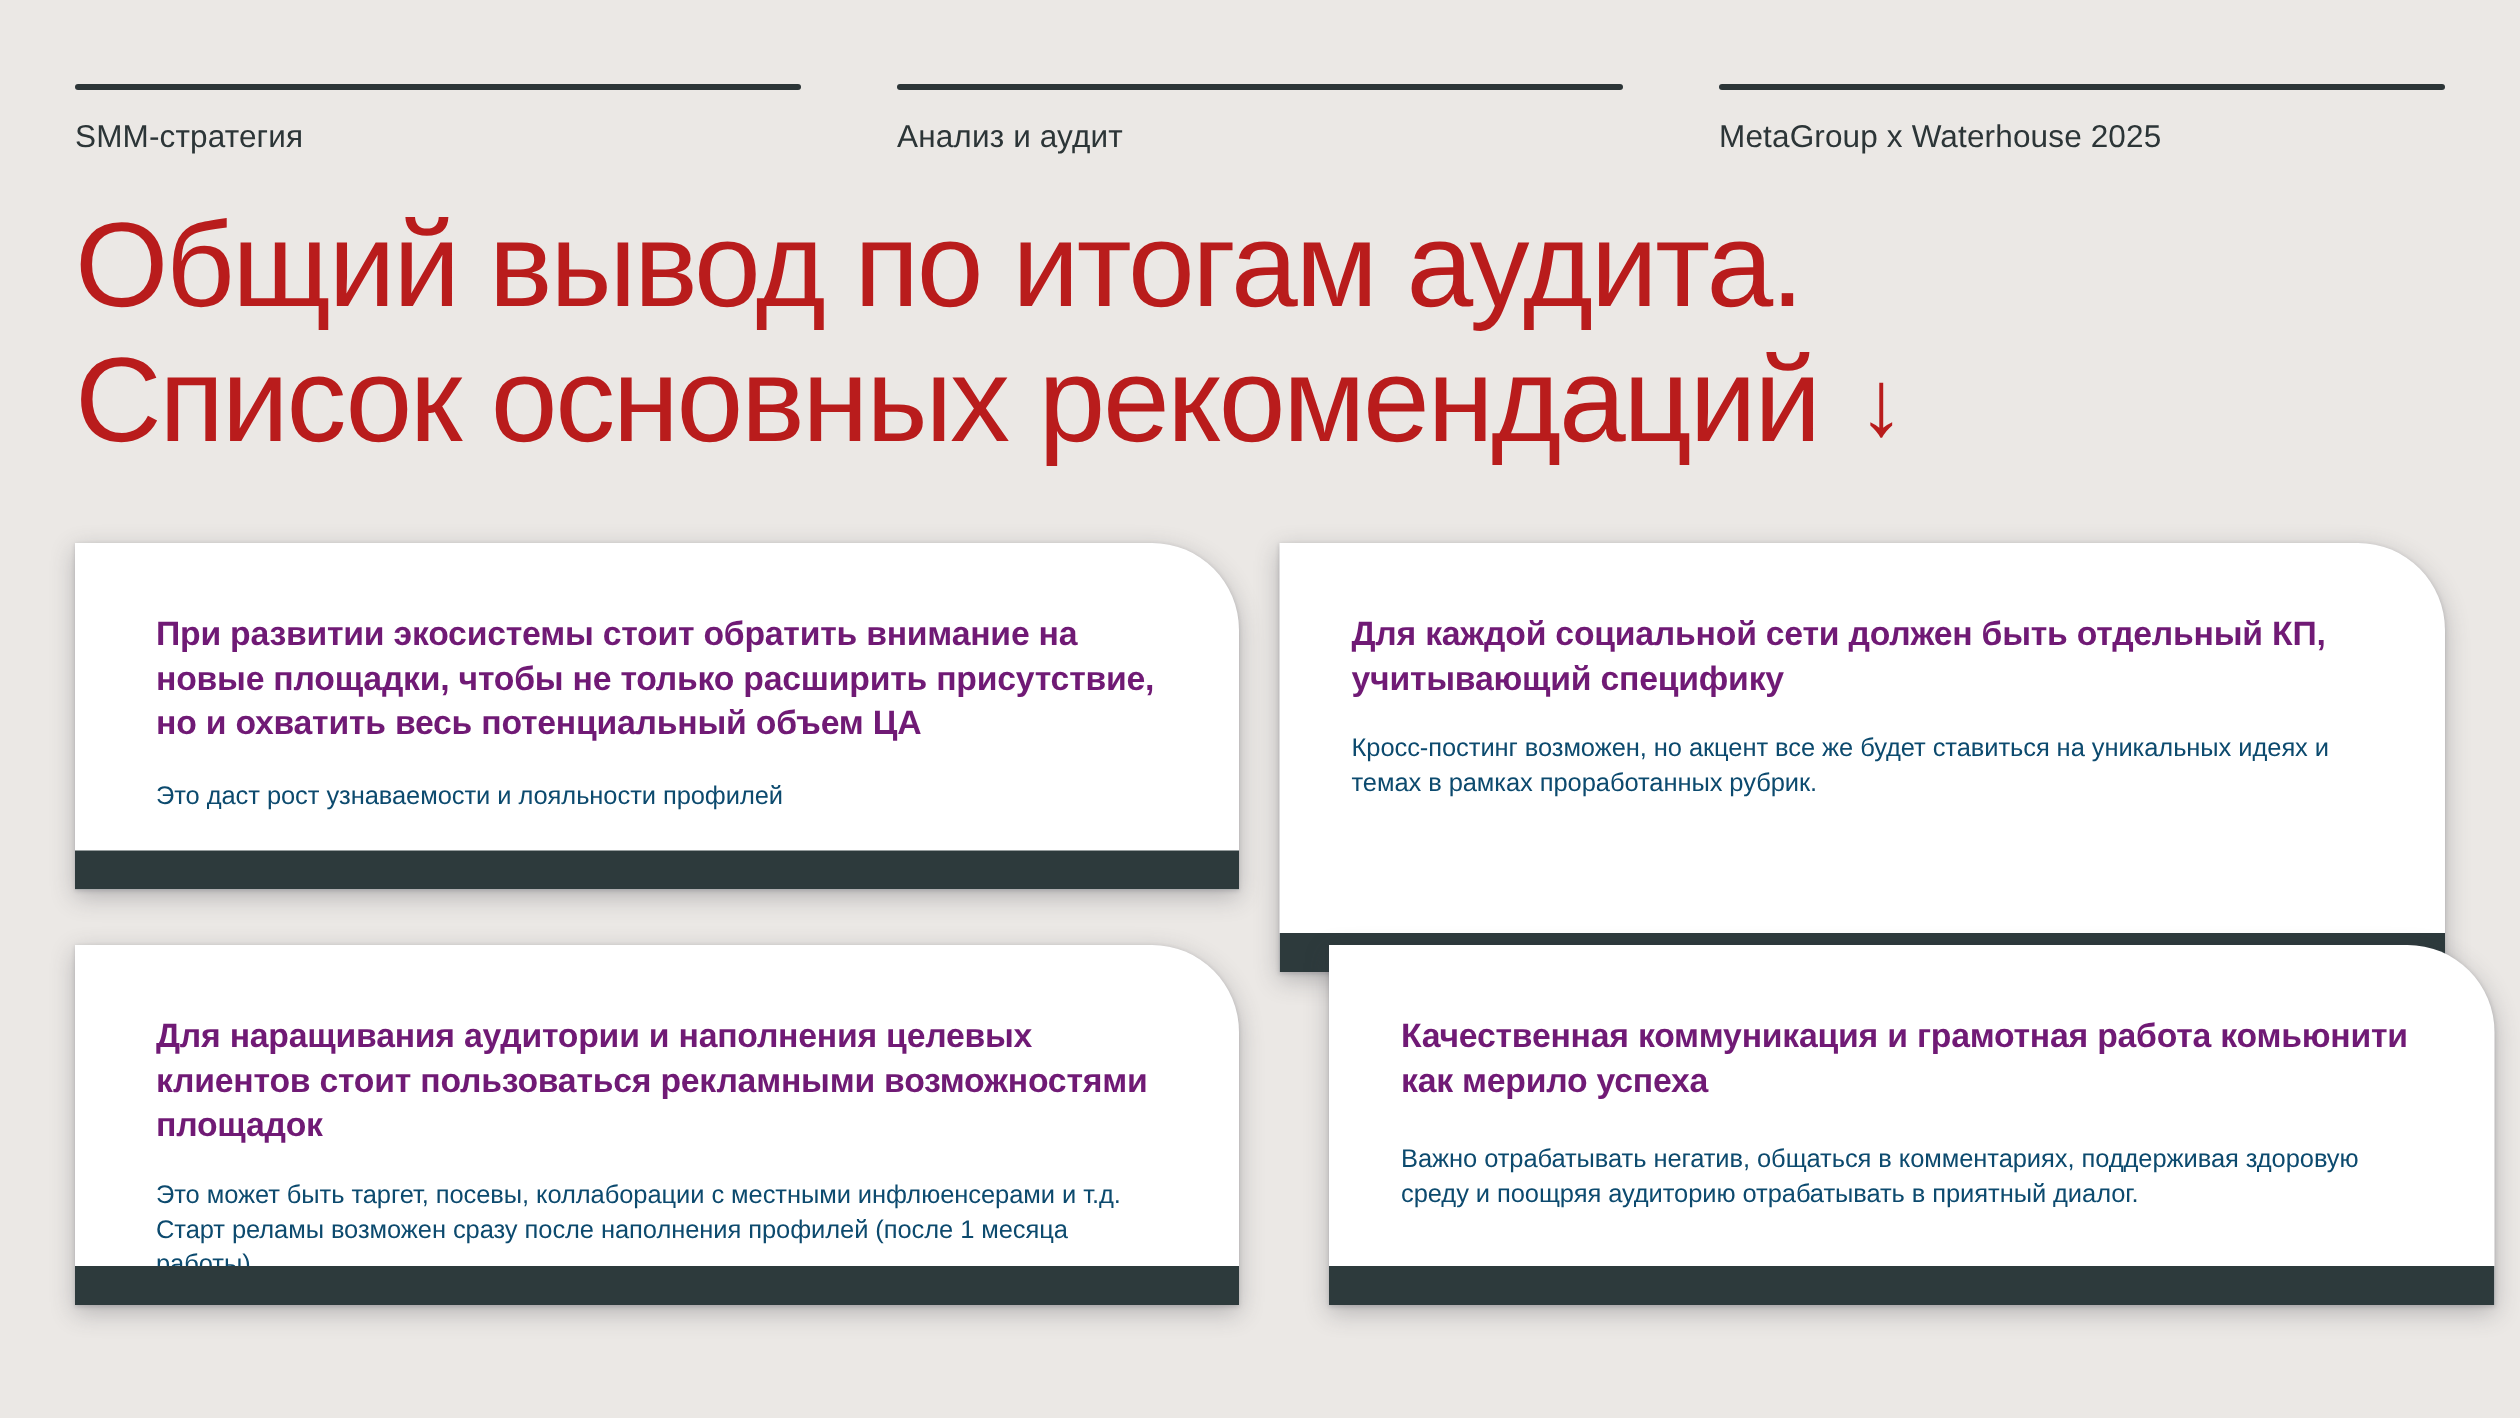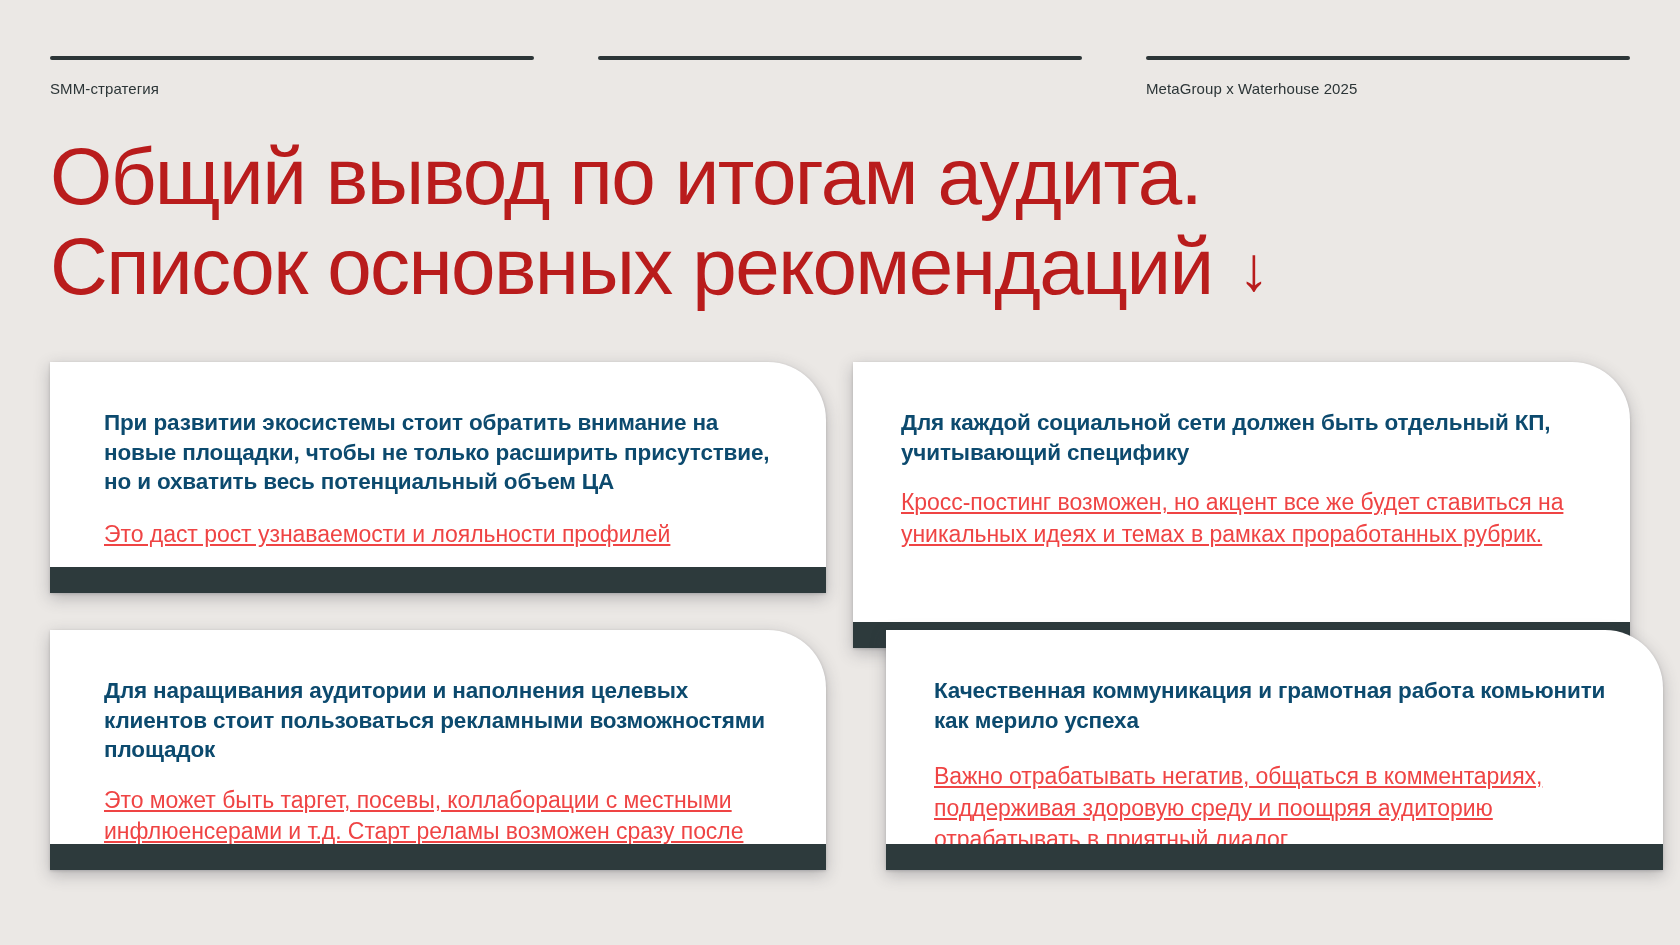--- a/index.html
+++ b/index.html
@@ -25,21 +25,21 @@
   .hcol.c2 { width:490px; margin-left:64px; }
   .hcol.c3 { width:490px; margin-left:64px; }
 
   .hrule {
     height:4px;
     background:#2c3537;
     border-radius:2px;
   }
   .hlabel {
     margin-top:20px;
-    font-size:15px;
+    font-size:21px;
     letter-spacing:0.1px;
     color:#2c3537;
     white-space:nowrap;
   }
   .hcol.c3 .hlabel { text-align:left; }
 
   
   .title {
     position:absolute;
     left:50px; top:132px;
@@ -86,32 +86,31 @@
     left:0; right:0; bottom:0;
     height:26px;
     background:#2d3a3c;
   }
 
   .card-title {
     font-size:22.5px;
     font-weight:700;
     line-height:1.32;
     letter-spacing:-0.15px;
-    color:#0c4a6e;
+    color:#701a75;
     white-space:pre-line;
   }
   .card-desc {
     margin-top:22px;
-    font-size:23px;
+    font-size:17px;
     font-weight:400;
     line-height:1.36;
     letter-spacing:-0.05px;
-    color:#ef4444;
+    color:#0c4a6e;
     white-space:pre-line;
-    text-decoration:underline;
   }
 
   
   .card.k1 { left:50px;  width:776px; height:231px; }
   .card.k2 { left:853px; width:777px; height:286px; }
   .card.k3 { left:50px;  width:776px; height:240px; }
   .card.k4 { left:886px; width:777px; height:240px; }
 
   .card.k2 .body, .card.k4 .body { padding-left:48px; padding-right:50px; }
   .card.k2 .card-desc { margin-top:20px; }
@@ -123,20 +122,21 @@
 
 <div class="slide">
 
   <div class="header">
     <div class="hcol c1">
       <div class="hrule"></div>
       <div class="hlabel">SMM-стратегия</div>
     </div>
     <div class="hcol c2">
       <div class="hrule"></div>
+      <div class="hlabel">Анализ и аудит</div>
     </div>
     <div class="hcol c3">
       <div class="hrule"></div>
       <div class="hlabel">MetaGroup x Waterhouse 2025</div>
     </div>
   </div>
 
   <div class="title"><span>Общий вывод по итогам аудита.
 Список основных рекомендаций</span><span class="title-arrow">↓</span></div>
 

